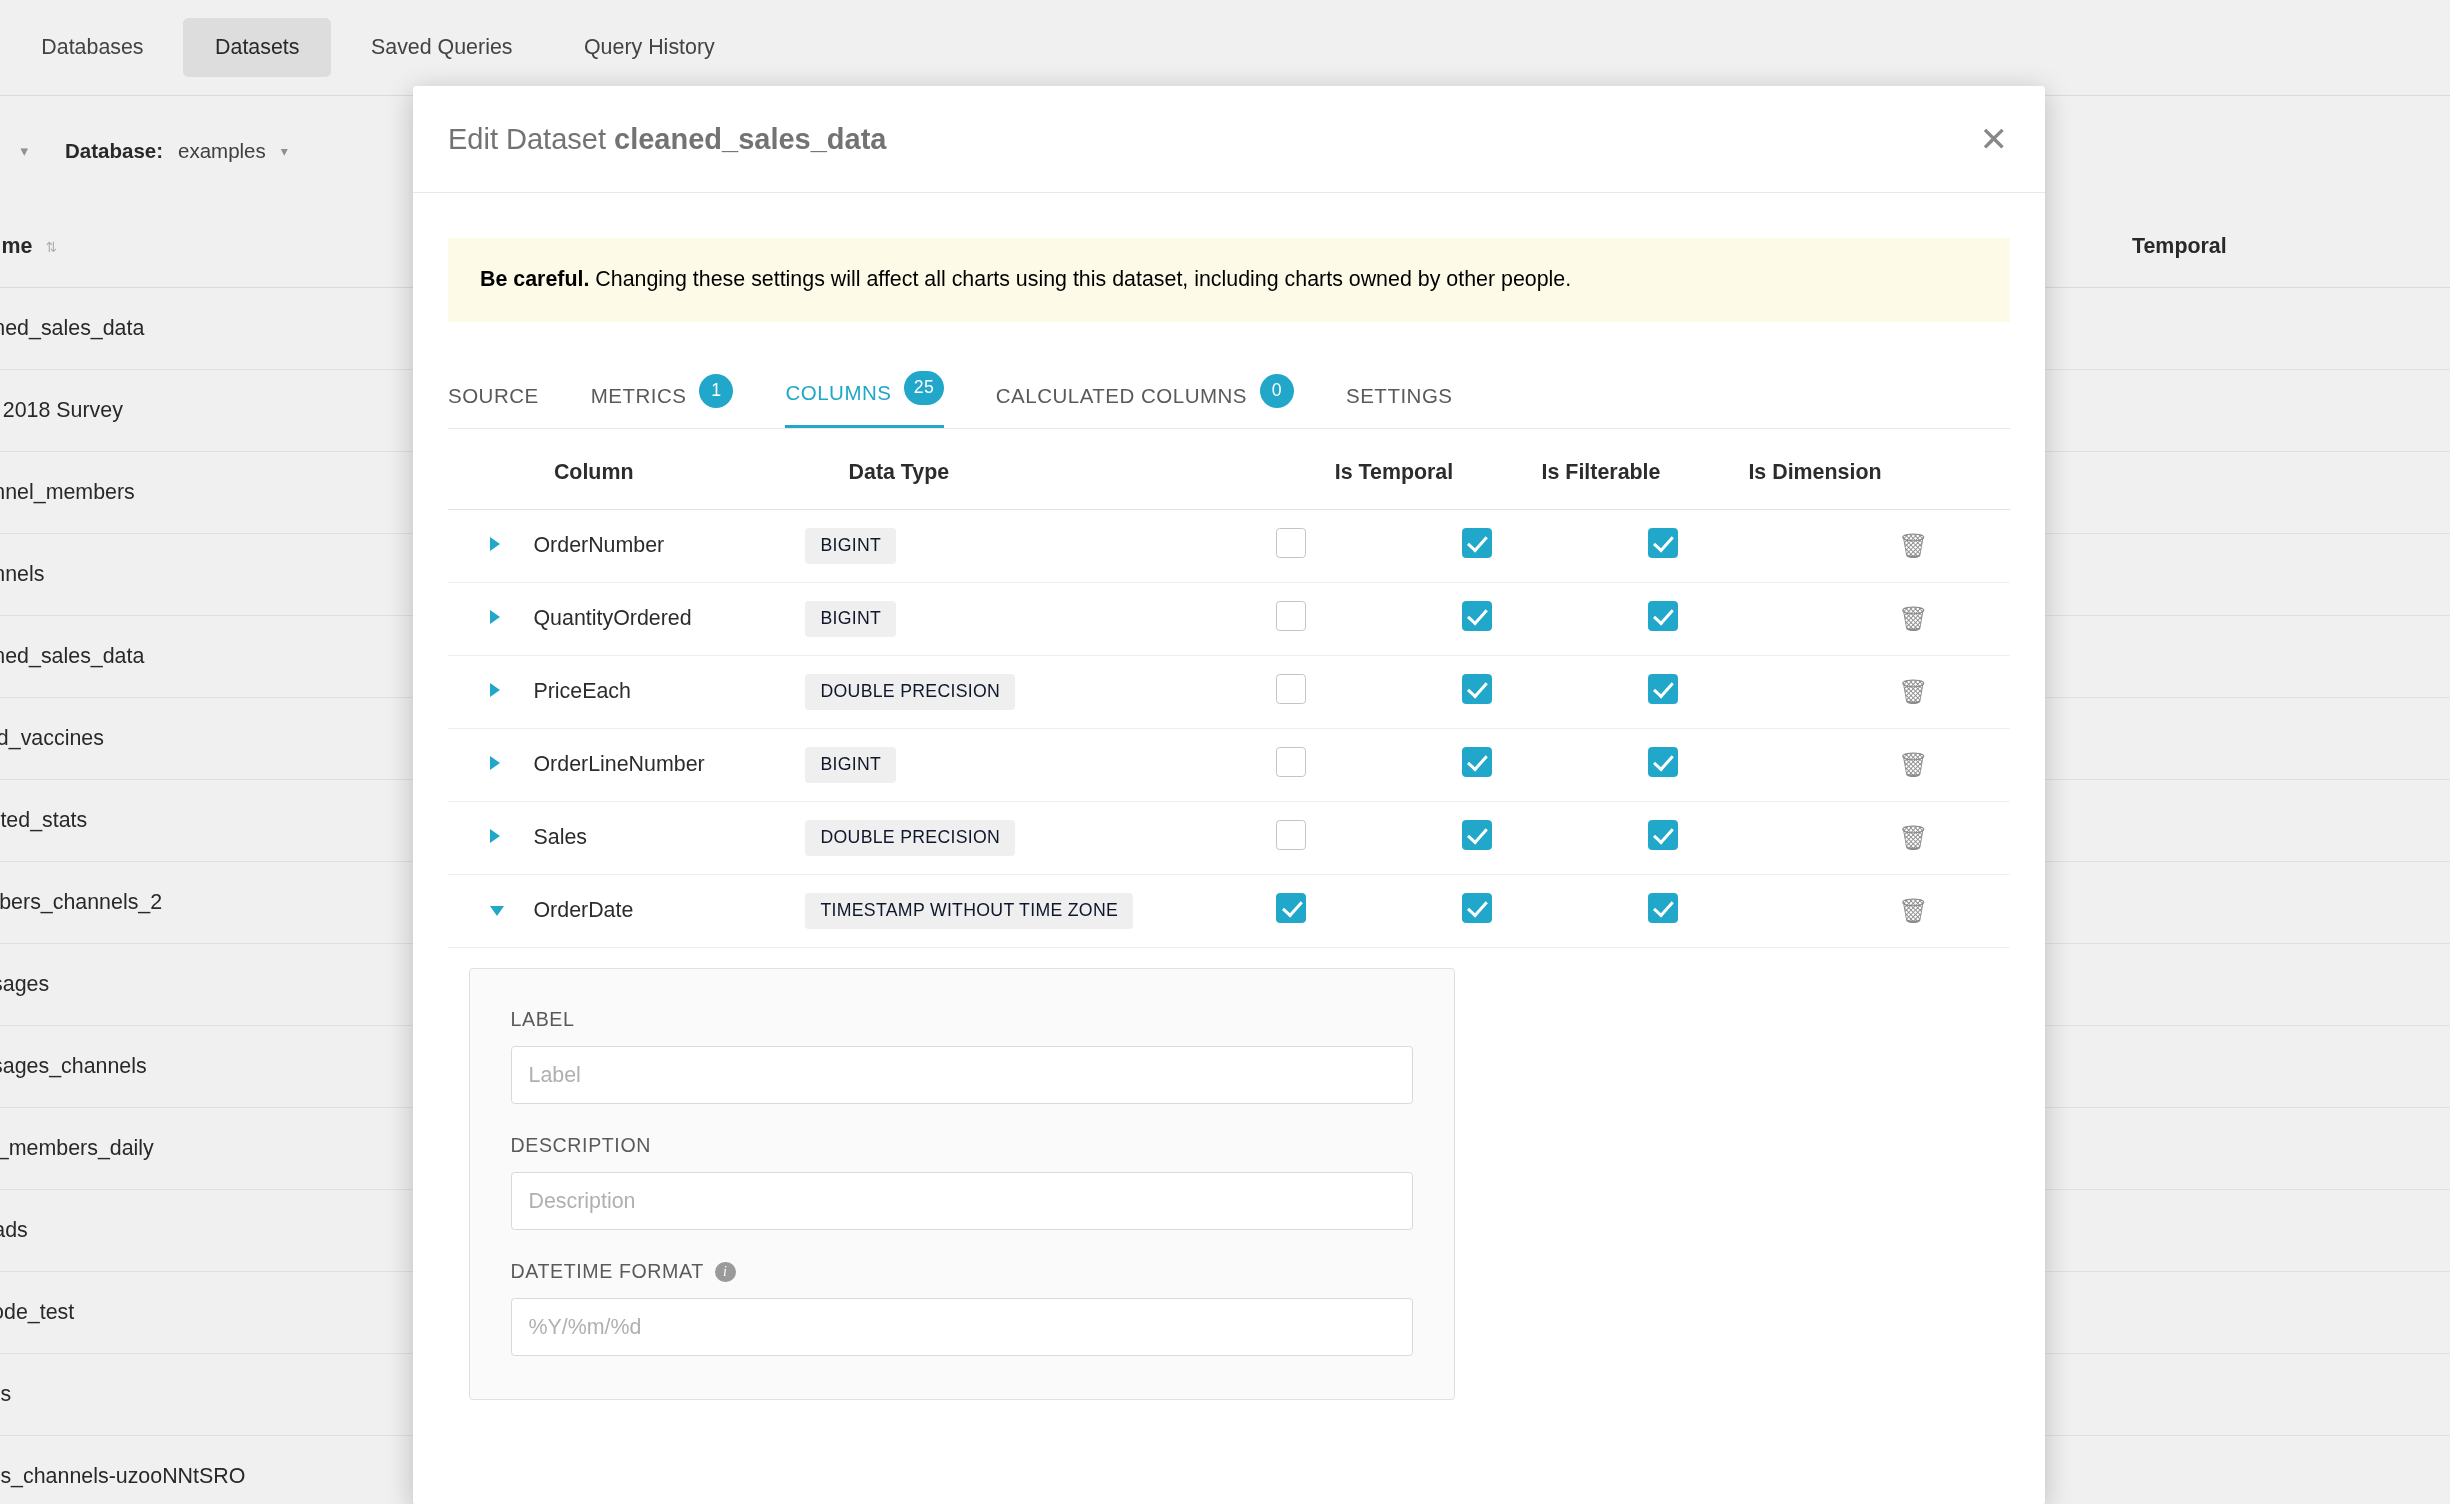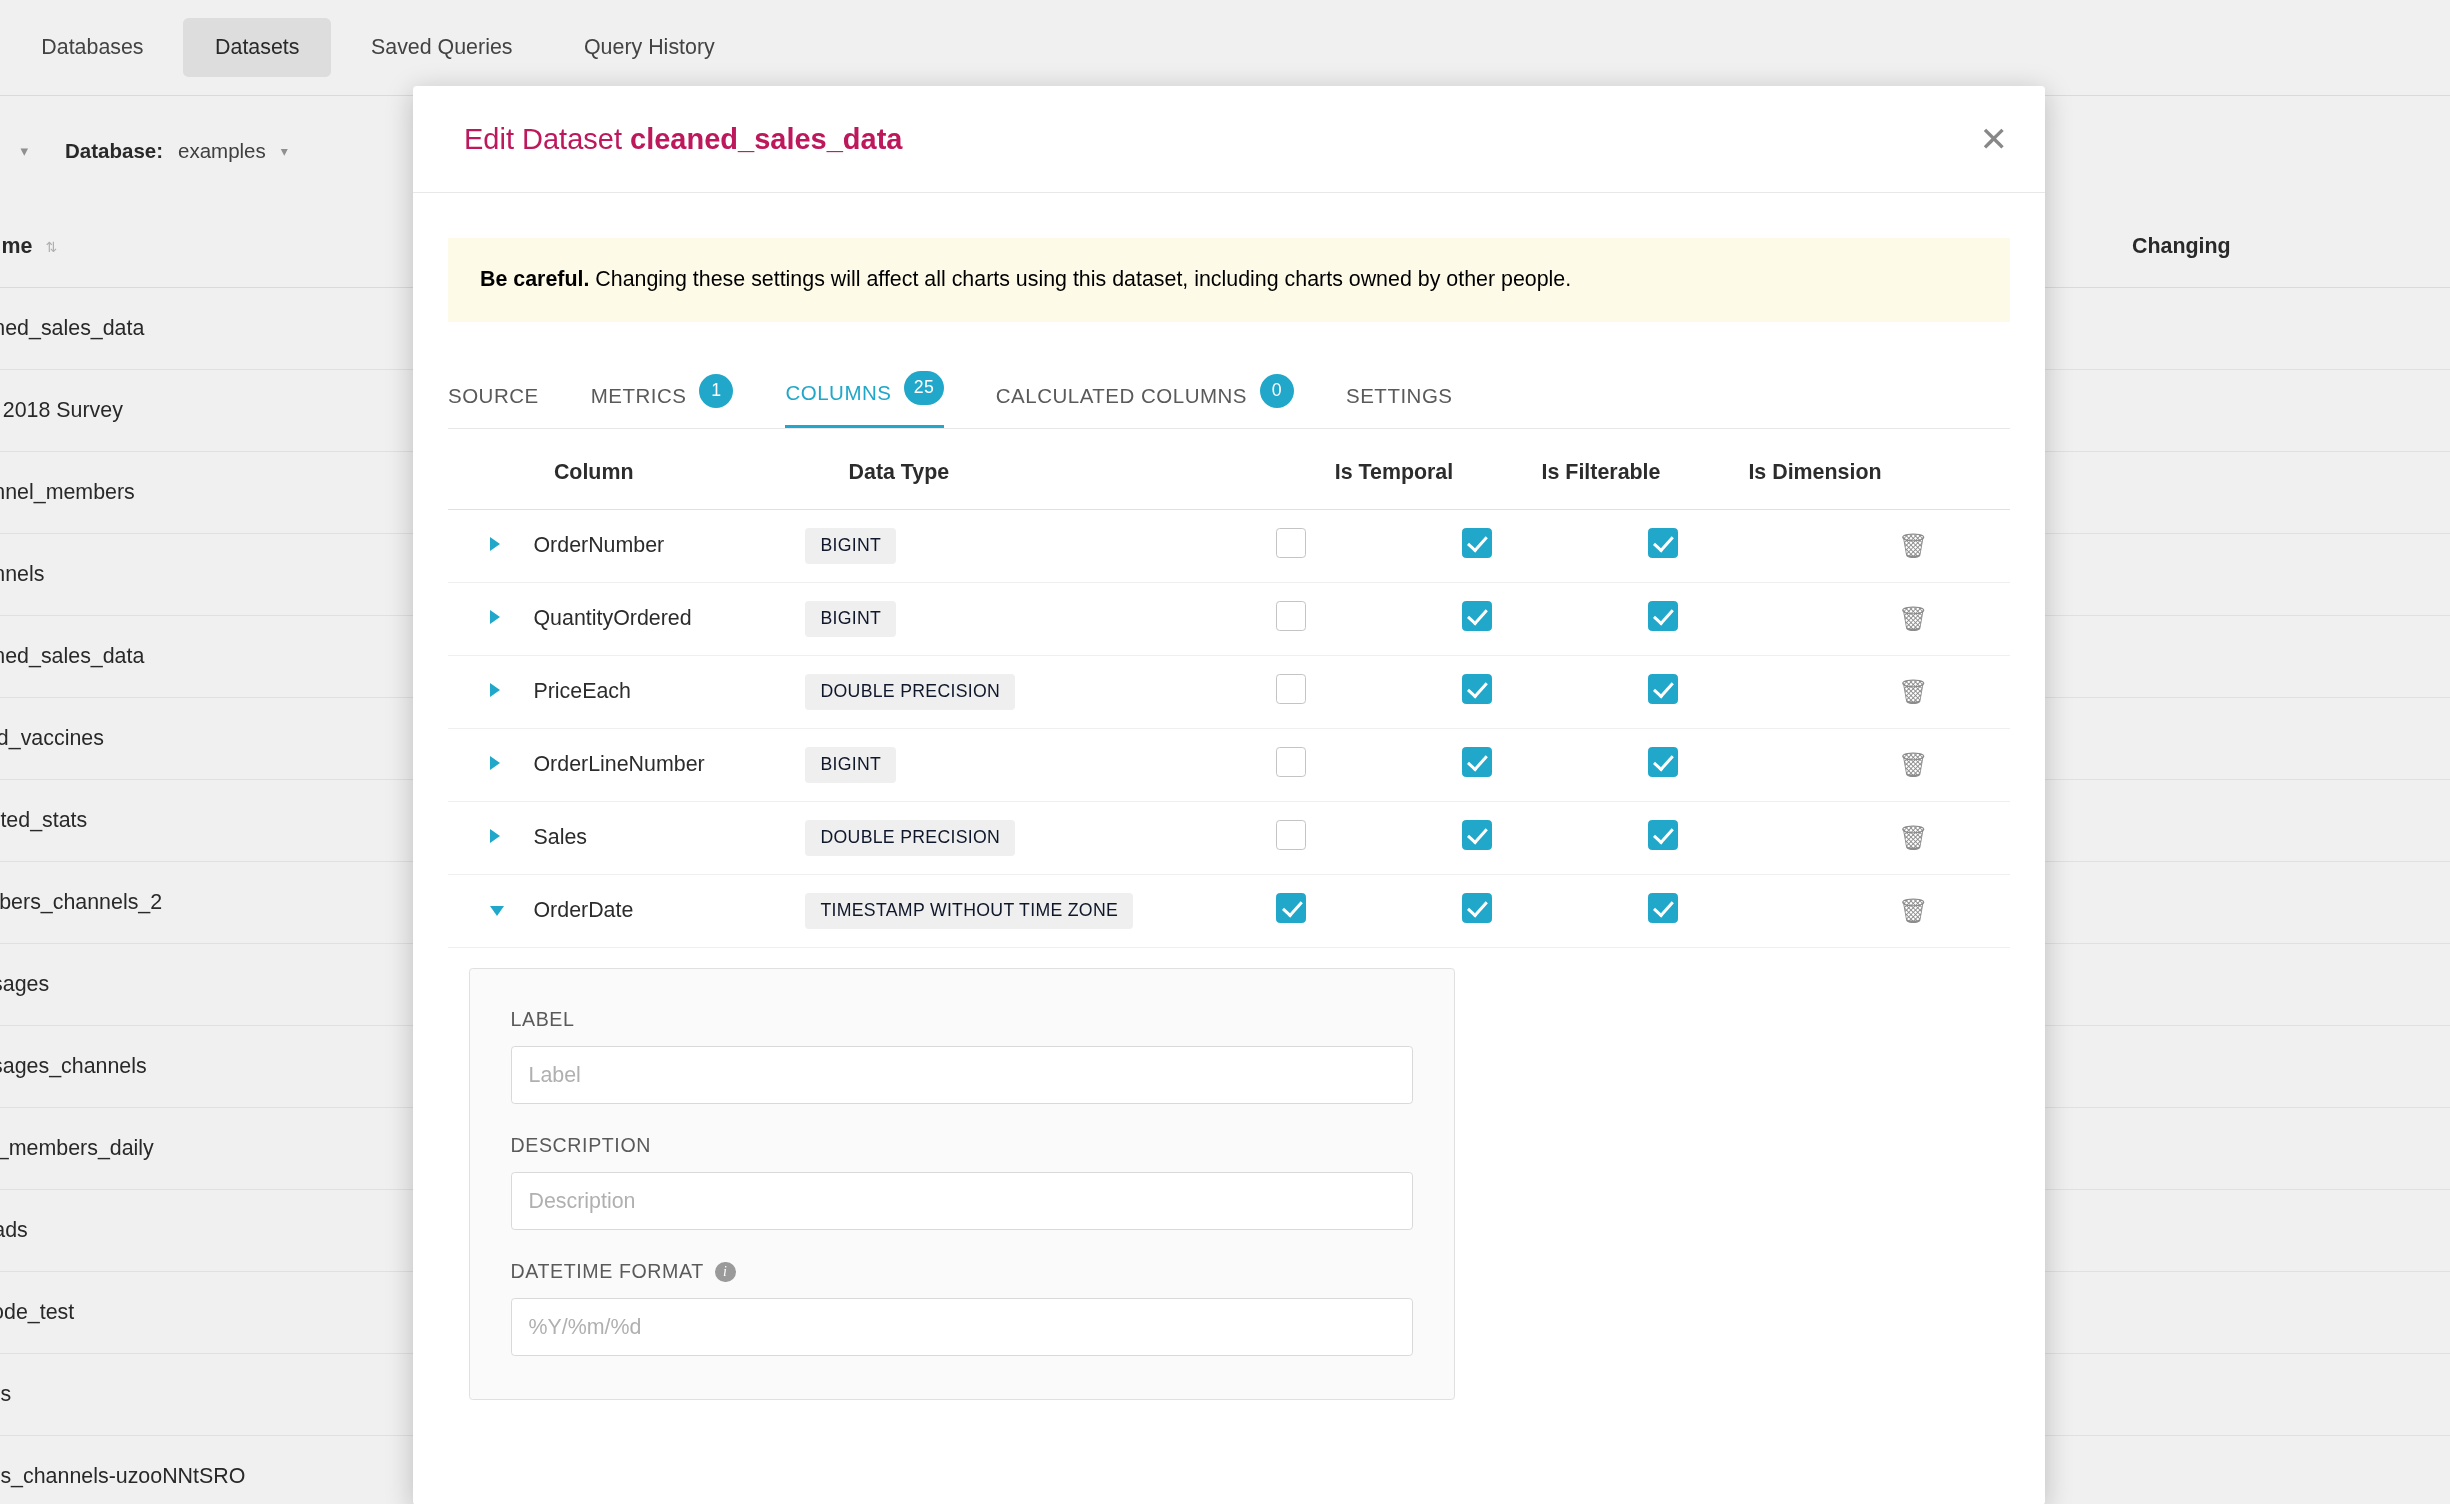--- a/index.html
+++ b/index.html
@@ -178,22 +178,21 @@
   .modal-header {
     height: 107px;
     border-bottom: 0.9px solid #e8e8e8;
     display: flex;
     align-items: center;
     padding: 0 35px;
     position: relative;
   }
   .modal-title {
     font-size: 29px;
-    color: #be185d;
-    margin-left: 16px;
+    color: #737373;
   }
   .modal-title b { font-weight: bold; }
   .modal-close {
     position: absolute;
     right: 37px;
     top: 50%;
     transform: translateY(-50%);
     font-size: 34px;
     color: #888;
     cursor: pointer;
@@ -381,21 +380,21 @@
     <span class="filter-caret">▾</span>
     <span class="filter-label">Database:</span>
     <span class="filter-value">examples</span>
     <span class="filter-arrow">▾</span>
   </div>
 
   <div class="bg-table">
     <div class="bg-th">
       <span class="colname">me</span>
       <span class="sortmark">⇅</span>
-      <span class="actions">Changing</span>
+      <span class="actions">Temporal</span>
     </div>
     <div id="bg-rows">
         <div class="bg-row">
           <span>aned_sales_data</span>
         </div>
         <div class="bg-row">
           <span>C 2018 Survey</span>
         </div>
         <div class="bg-row">
           <span>annel_members</span>

